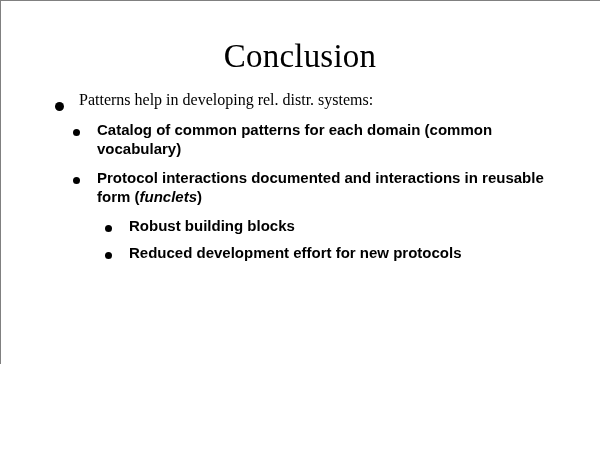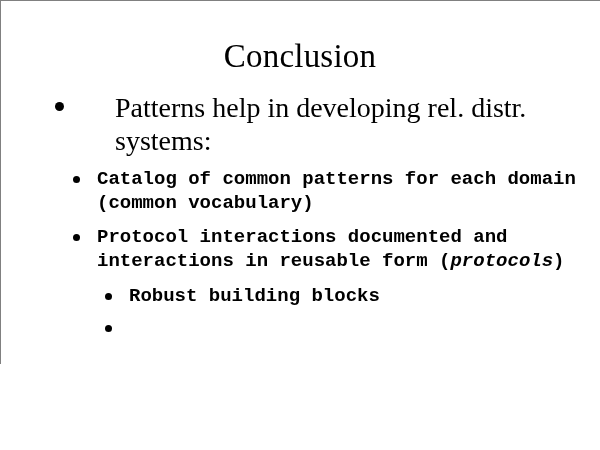--- a/index.html
+++ b/index.html
@@ -45,24 +45,24 @@
   #body-content {
     position: absolute;
     top: 90px;
     left: 0;
     width: 598px;
   }
 
   
   .lvl1 {
     position: relative;
-    padding-left: 114px;
+    padding-left: 78px;
     margin: 0 0 10px 0;
     font-family: "Liberation Serif", "DejaVu Serif", serif;
-    font-size: 28px;
+    font-size: 16px;
     font-weight: normal;
     line-height: 1.18;
     color: #000000;
   }
   .lvl1 .bullet {
     position: absolute;
     left: 54px;
     top: 11px;
     width: 9px;
     height: 9px;
@@ -74,22 +74,22 @@
   
   .lvl2-list {
     margin: 0;
     padding: 0;
   }
   .lvl2 {
     position: relative;
     padding-left: 96px;
     padding-right: 20px;
     margin: 0 0 10px 0;
-    font-family: Liberation Mono, monospace;
-    font-size: 19px;
+    font-family: Liberation Sans, sans-serif;
+    font-size: 15px;
     font-weight: bold;
     line-height: 1.27;
     color: #000000;
   }
   .lvl2 .bullet {
     position: absolute;
     left: 72px;
     top: 9px;
     width: 7px;
     height: 7px;
@@ -120,27 +120,28 @@
 
     <div class="lvl2-list">
 
       <div class="lvl2">
         <span class="bullet"></span>
         <span class="lvl2-text">Catalog of common patterns for each domain (common vocabulary)</span>
       </div>
 
       <div class="lvl2">
         <span class="bullet"></span>
-        <span class="lvl2-text">Protocol interactions documented and interactions in reusable form (</span><span class="emph">protocols</span><span class="lvl2-text">)</span>
+        <span class="lvl2-text">Protocol interactions documented and interactions in reusable form (</span><span class="emph">funclets</span><span class="lvl2-text">)</span>
       </div>
 
       <div class="lvl2 tight">
         <span class="bullet"></span>
         <span class="lvl2-text">Robust building blocks</span>
       </div>
 
       <div class="lvl2 tight">
         <span class="bullet"></span>
+        <span class="lvl2-text">Reduced development effort for new protocols</span>
       </div>
 
     </div>
   </div>
 </div>
 
 </body></html>

